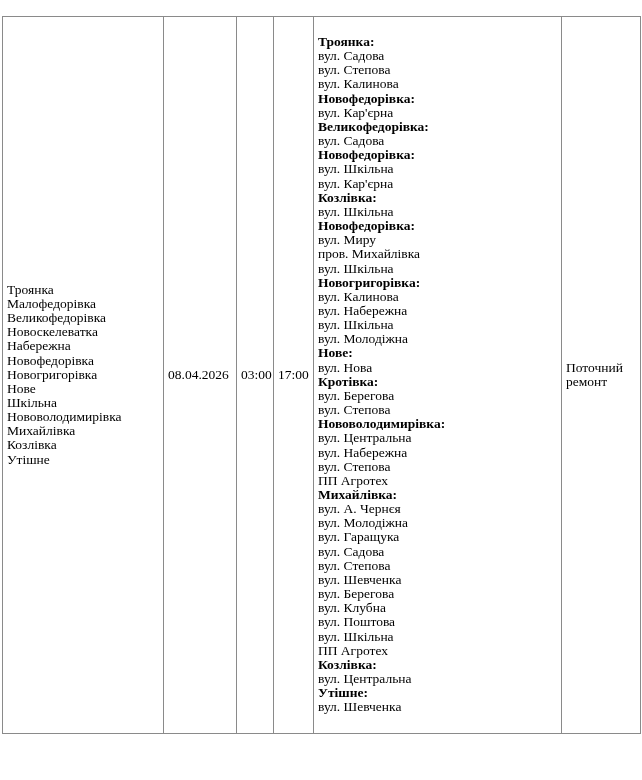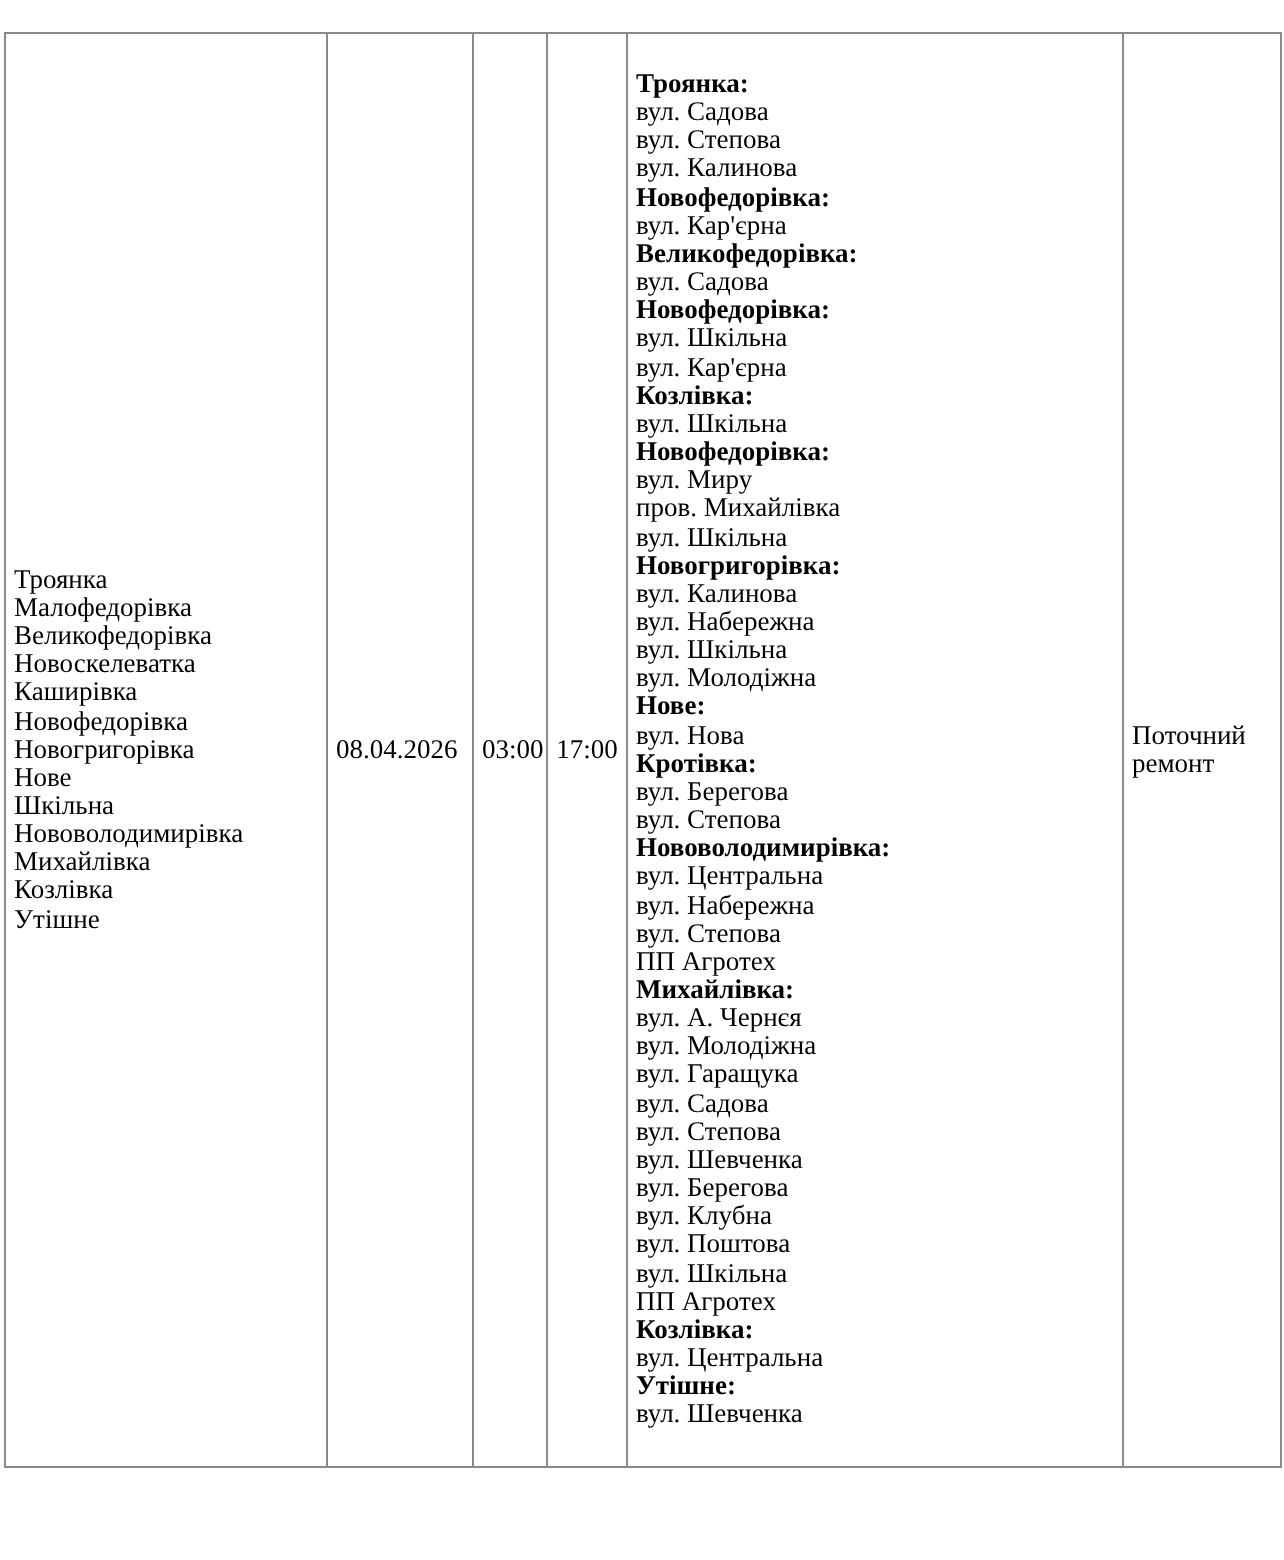--- a/index.html
+++ b/index.html
@@ -70,21 +70,21 @@
           <div>
 
               <div class="settlement">Троянка</div>
 
               <div class="settlement">Малофедорівка</div>
 
               <div class="settlement">Великофедорівка</div>
 
               <div class="settlement">Новоскелеватка</div>
 
-              <div class="settlement">Каширівка</div>
+              <div class="settlement">Набережна</div>
 
               <div class="settlement">Новофедорівка</div>
 
               <div class="settlement">Новогригорівка</div>
 
               <div class="settlement">Нове</div>
 
               <div class="settlement">Шкільна</div>
 
               <div class="settlement">Нововолодимирівка</div>

